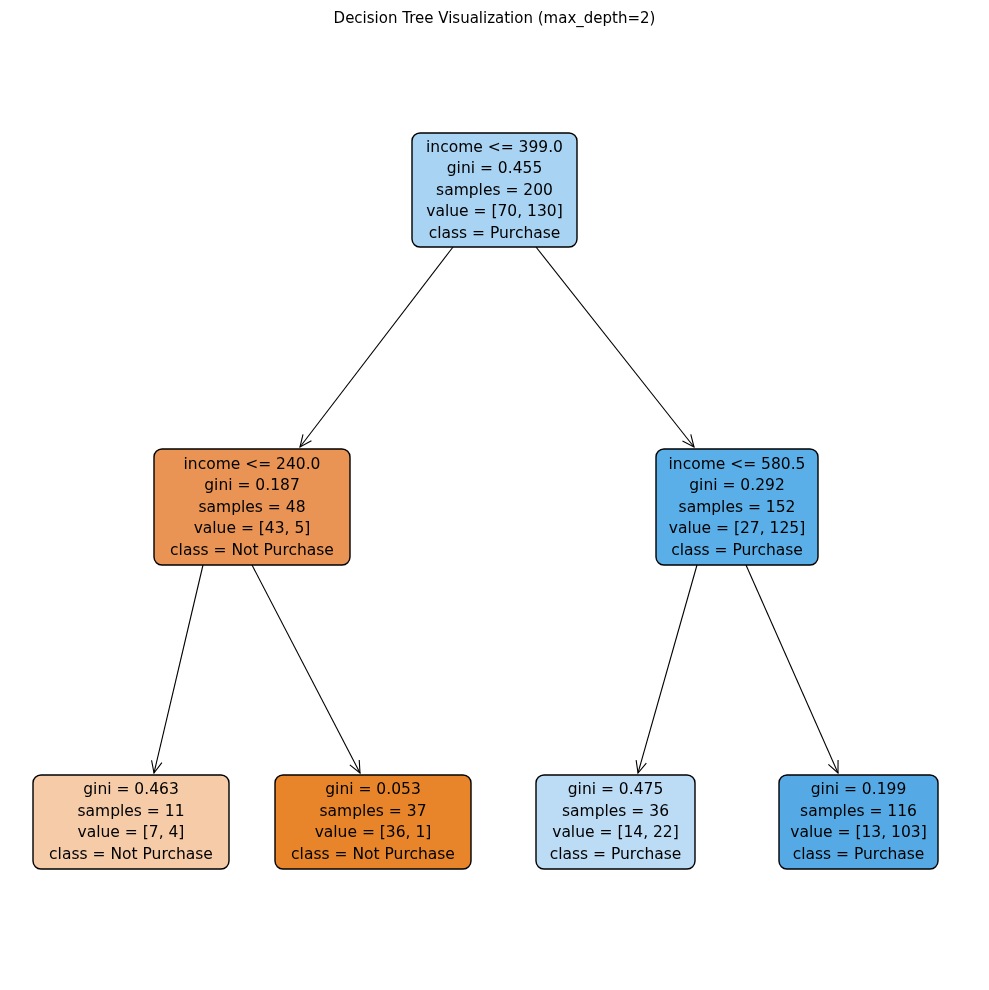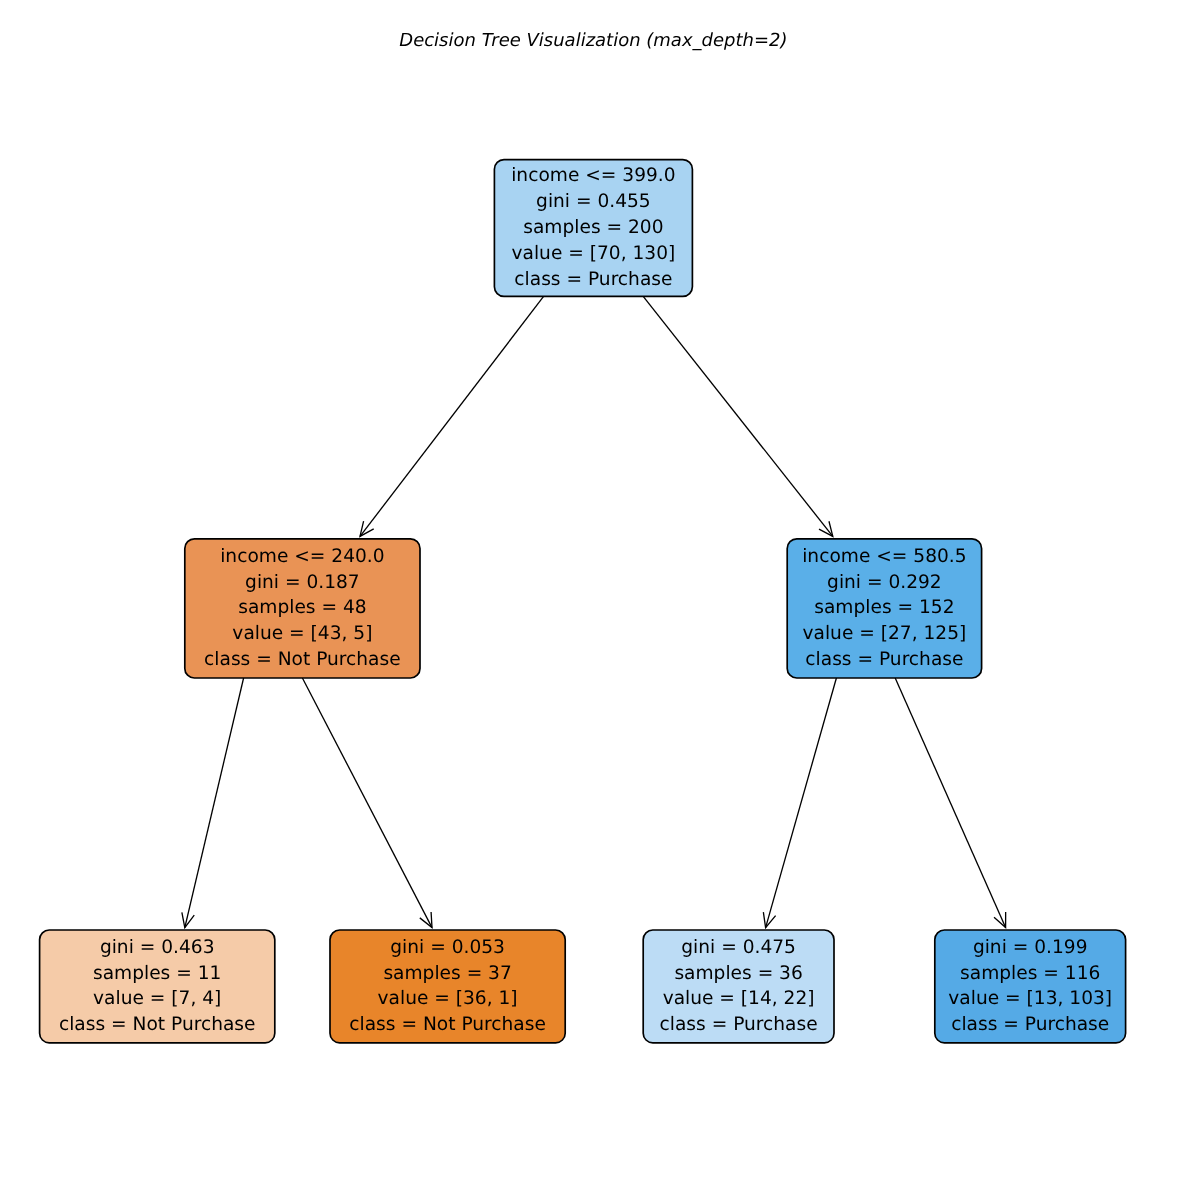--- a/index.html
+++ b/index.html
@@ -10,29 +10,28 @@
   #figure {
     position: relative;
     width: 989px;
     height: 990px;
     background: #ffffff;
     font-family: "DejaVu Sans", "Liberation Sans", sans-serif;
     overflow: hidden;
   }
   #chart-title {
     position: absolute;
-    top: 24px;
+    top: 9px;
     left: 0;
     width: 989px;
     text-align: center;
     font-size: 15px;
     color: #000000;
     font-family: "DejaVu Sans", "Liberation Sans", sans-serif;
     white-space: nowrap;
-    font-style: italic;
   }
   #tree-svg {
     position: absolute;
     top: 0;
     left: 0;
     width: 989px;
     height: 990px;
   }
   .edge-line {
     stroke: #000000;

